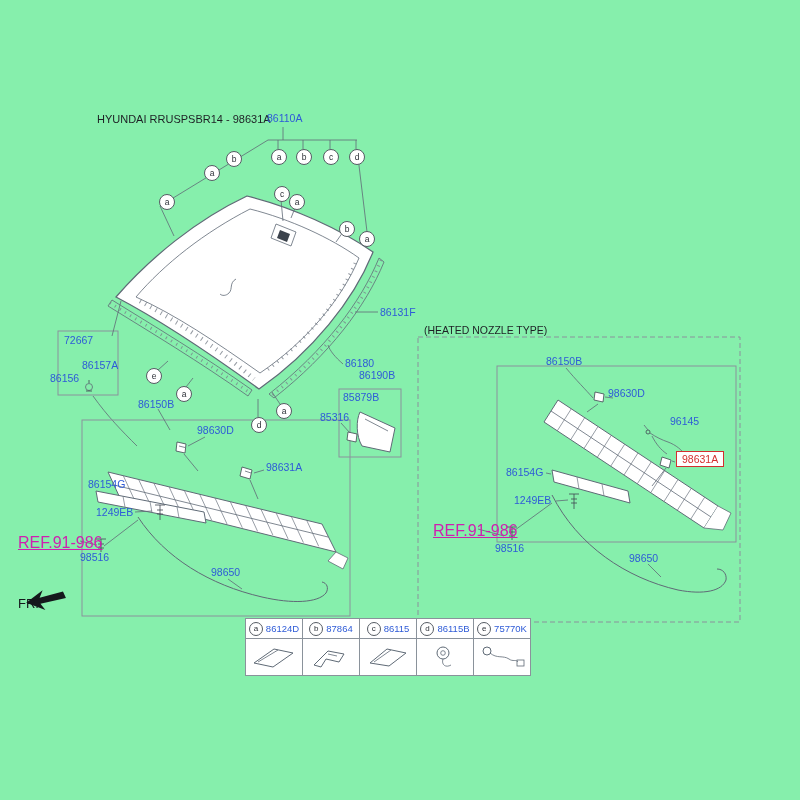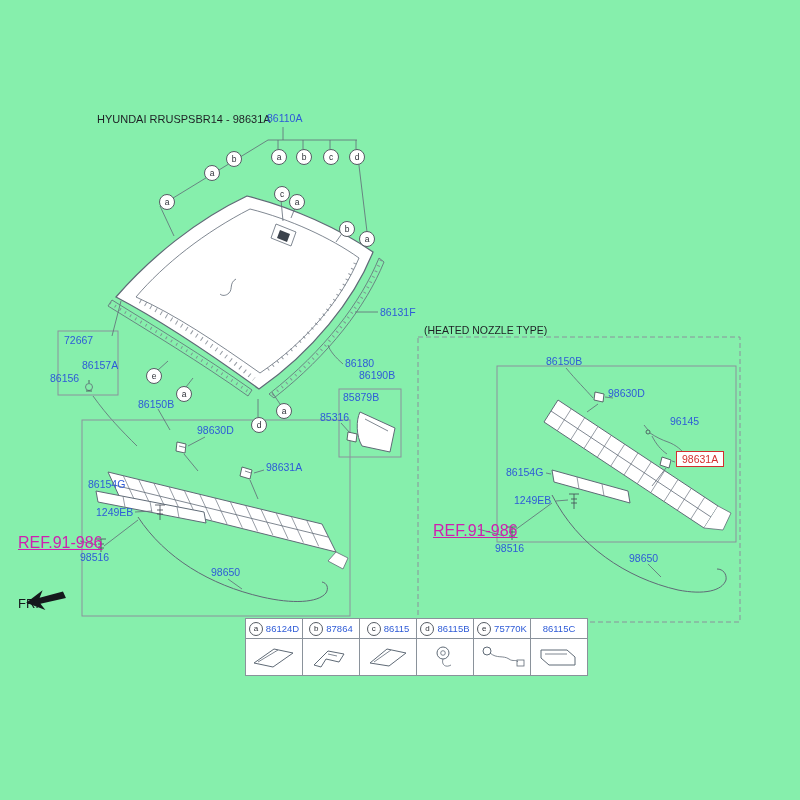--- a/index.html
+++ b/index.html
@@ -238,26 +238,15 @@
         <span class="lnum">75770K</span>
       </div>
       <div class="licon">
         <svg width="54" height="34" viewBox="0 0 54 34">
           <circle class="ln" cx="12" cy="11" r="4"></circle>
           <path class="ln thin" d="M15,13 C22,19 28,15 34,19 C38,22 41,19 43,22"></path>
           <rect class="ln thin" x="42" y="20" width="7" height="6"></rect>
         </svg>
       </div>
     </div>
-    <div class="lcol">
-      <div class="lhead">
-        <span class="lnum">86115C</span>
-      </div>
-      <div class="licon">
-        <svg width="54" height="34" viewBox="0 0 54 34">
-          <path class="ln" d="M9,10 h26 l8,7 v8 h-26 l-8,-7 Z"></path>
-            <path class="ln thin" d="M13,14 h22"></path>
-        </svg>
-      </div>
-    </div>
   </div>
 
 </div>
 
 </body></html>

